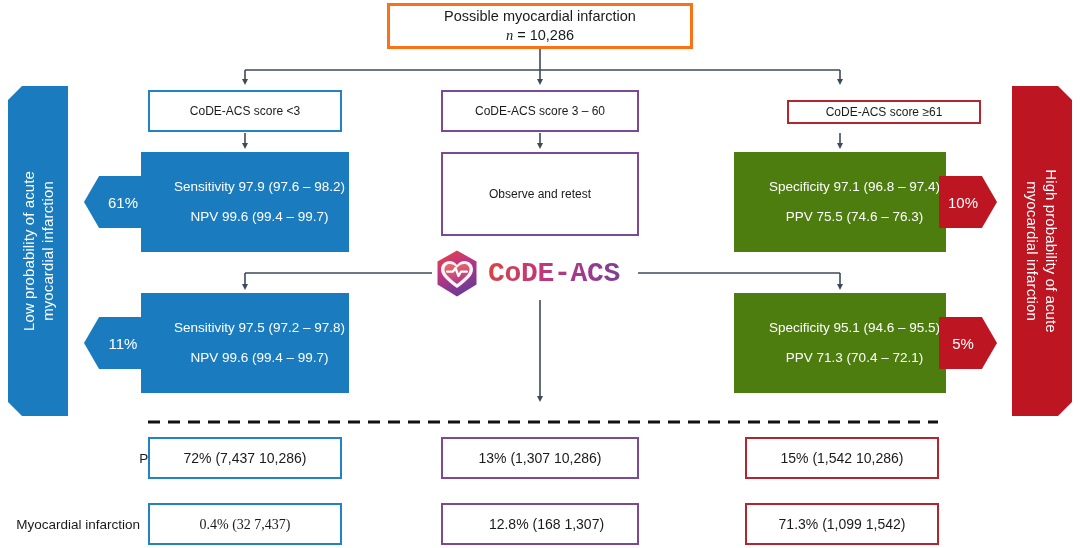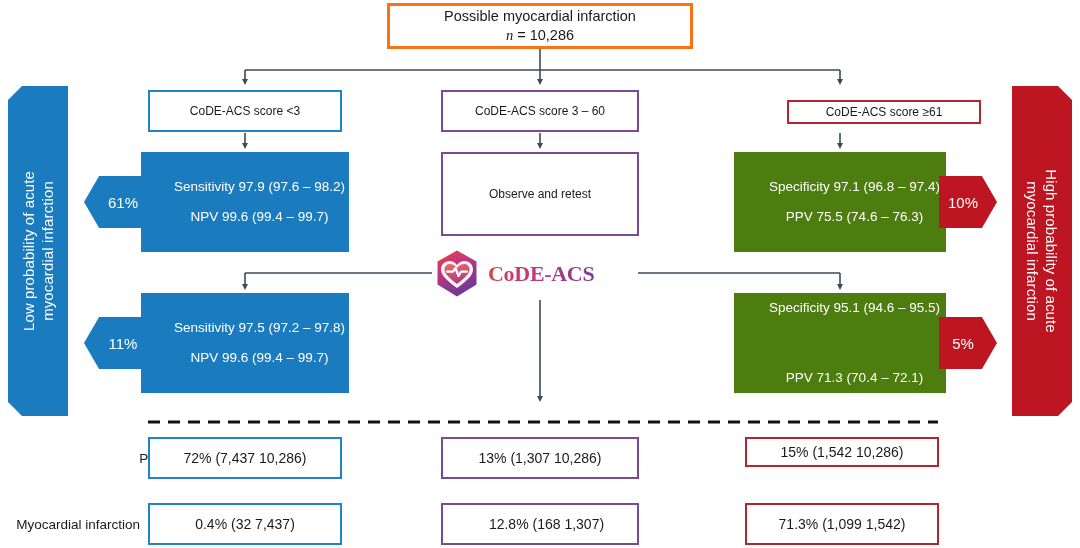--- a/index.html
+++ b/index.html
@@ -109,23 +109,23 @@
     top: 248px;
     width: 206px;
     height: 52px;
     display: flex;
     align-items: center;
     gap: 6px;
     background: #ffffff;
   }
   #logo .mark { width: 50px; height: 50px; flex: 0 0 auto; }
   #logo .wordmark {
-    font-family: Liberation Serif, serif;
+    font-family: Liberation Mono, monospace;
     font-weight: bold;
-    font-size: 22px;
+    font-size: 28px;
     letter-spacing: -0.3px;
     background: linear-gradient(100deg, #d9453f 0%, #c0357f 45%, #7b3f98 100%);
     -webkit-background-clip: text;
     background-clip: text;
     color: transparent;
     -webkit-text-fill-color: transparent;
     line-height: 1;
   }
 
   
@@ -234,21 +234,21 @@
   </div>
 
   <div class="panel fill-blue" style="left:141px; top:293px; width:208px; height:100px;">
     <span class="ln">Sensitivity 97.5 (97.2 – 97.8)</span>
     <span class="ln">NPV 99.6 (99.4 – 99.7)</span>
   </div>
   <div class="tab left" style="left:84px; top:317px;">
     <span class="tab-label">11%</span>
   </div>
 
-  <div class="panel fill-red" style="left:734px; top:293px; width:212px; height:100px;justify-content:space-between;">
+  <div class="panel fill-red" style="left:734px; top:293px; width:212px; height:100px;">
     <span class="ln">Specificity 95.1 (94.6 – 95.5)</span>
     <span class="ln">PPV 71.3 (70.4 – 72.1)</span>
   </div>
   <div class="tab right" style="left:939px; top:317px;">
     <span class="tab-label">5%</span>
   </div>
 
   <div id="logo">
     <svg class="mark" viewBox="0 0 100 100">
       <defs>
@@ -274,28 +274,28 @@
 
   <div class="row-label" style="left:0px; top:451px; width:140px;padding-left:48px;">
     <span>Patients</span>
   </div>
   <div class="obox blue cell" style="left:148px; top:437px; width:194px; height:42px;">
     <span>72% (7,437 10,286)</span>
   </div>
   <div class="obox purple cell" style="left:441px; top:437px; width:198px; height:42px;">
     <span>13% (1,307 10,286)</span>
   </div>
-  <div class="obox red cell" style="left:745px; top:437px; width:194px; height:30px;">
+  <div class="obox red cell" style="left:745px; top:437px; width:194px; height:42px;">
     <span>15% (1,542 10,286)</span>
   </div>
 
   <div class="row-label" style="left:0px; top:517px; width:140px;">
     <span>Myocardial infarction</span>
   </div>
-  <div class="obox blue cell" style="left:148px; top:503px; width:194px; height:42px;">
+  <div class="obox blue cell" style="left:148px; top:503px; width:194px; height:42px;font-family:Liberation Serif, serif;">
     <span>0.4% (32 7,437)</span>
   </div>
   <div class="obox purple cell" style="left:441px; top:503px; width:198px; height:42px;padding-left:13px;">
     <span>12.8% (168 1,307)</span>
   </div>
   <div class="obox red cell" style="left:745px; top:503px; width:194px; height:42px;">
     <span>71.3% (1,099 1,542)</span>
   </div>
 
 </div>

